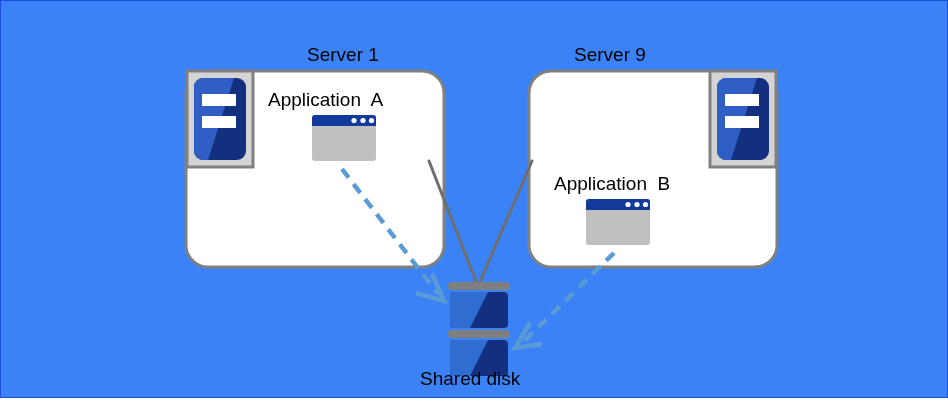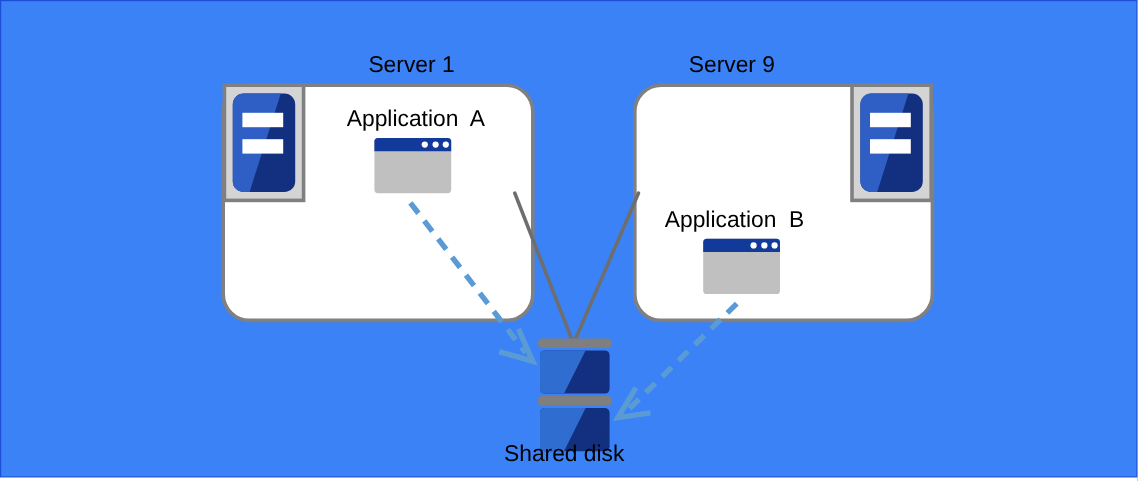--- a/index.html
+++ b/index.html
@@ -27,21 +27,21 @@
     height: 401px;
   }
   .dgm-label {
     position: absolute;
     color: #000000;
     white-space: pre;
     font-family: "Liberation Sans", sans-serif;
   }
   #server1-title { left: 306px; top: 43px; font-size: 19px; }
   #server2-title { left: 573px; top: 43px; font-size: 19px; }
-  #app-a-label   { left: 288px; top: 88px; font-size: 19px; }
+  #app-a-label   { left: 267px; top: 88px; font-size: 19px; }
   #app-b-label   { left: 553px; top: 172px; font-size: 19px; }
   #disk-label    { left: 419px; top: 367px; font-size: 19px; }
 </style>
 </head>
 <body>
 
 <div id="canvas">
 
   <svg id="diagram-svg" viewBox="0 0 948 401">
 

